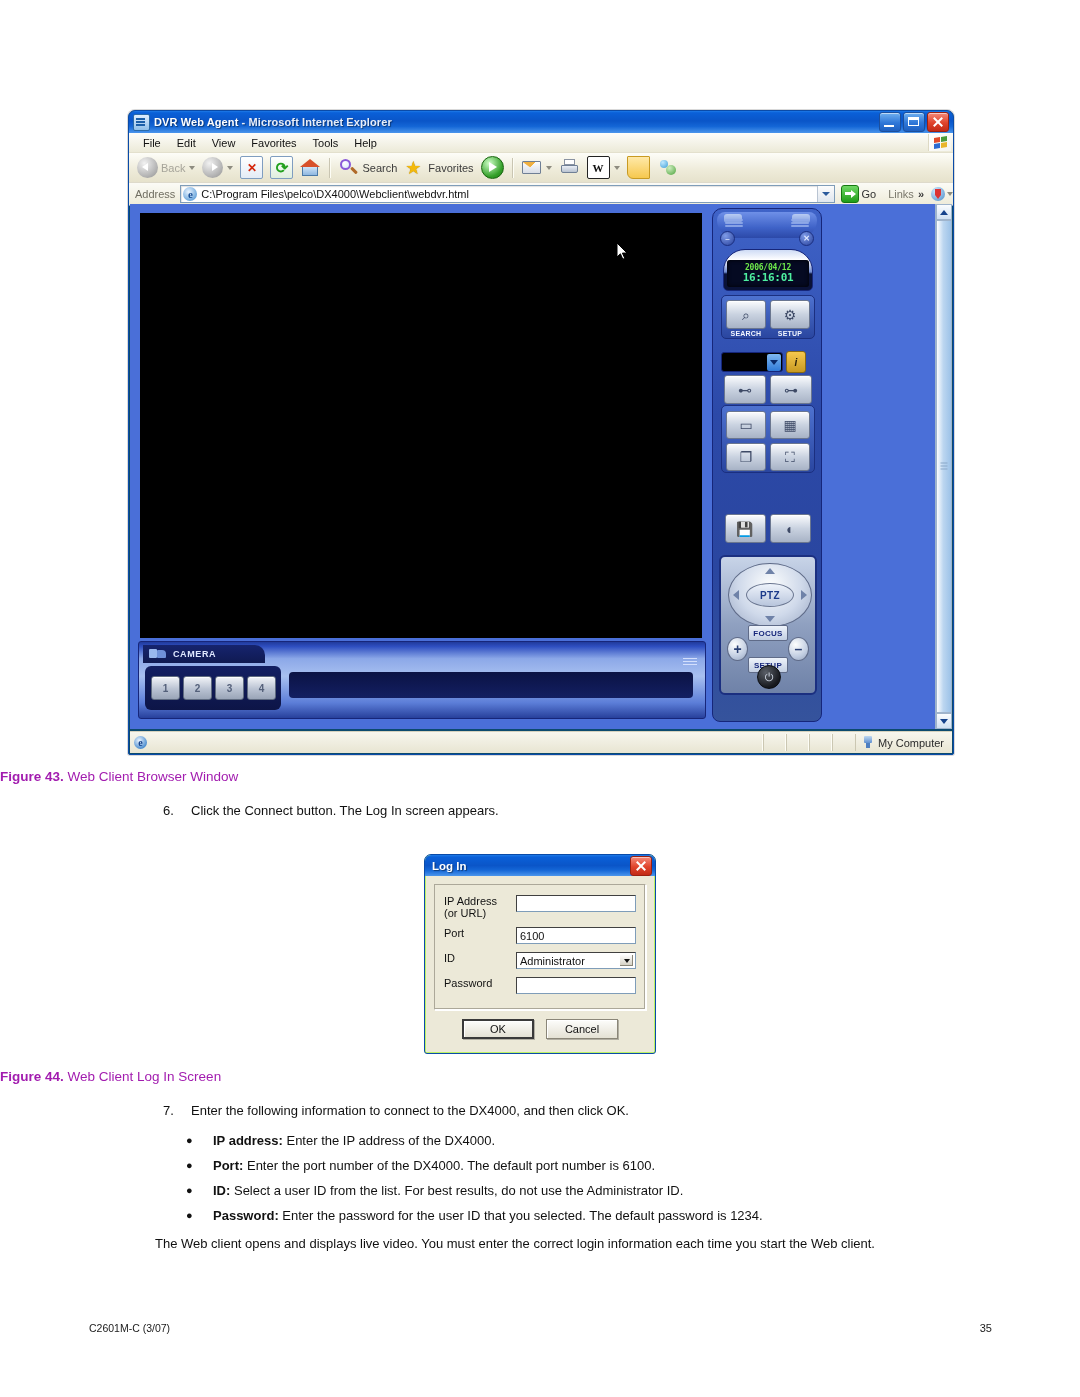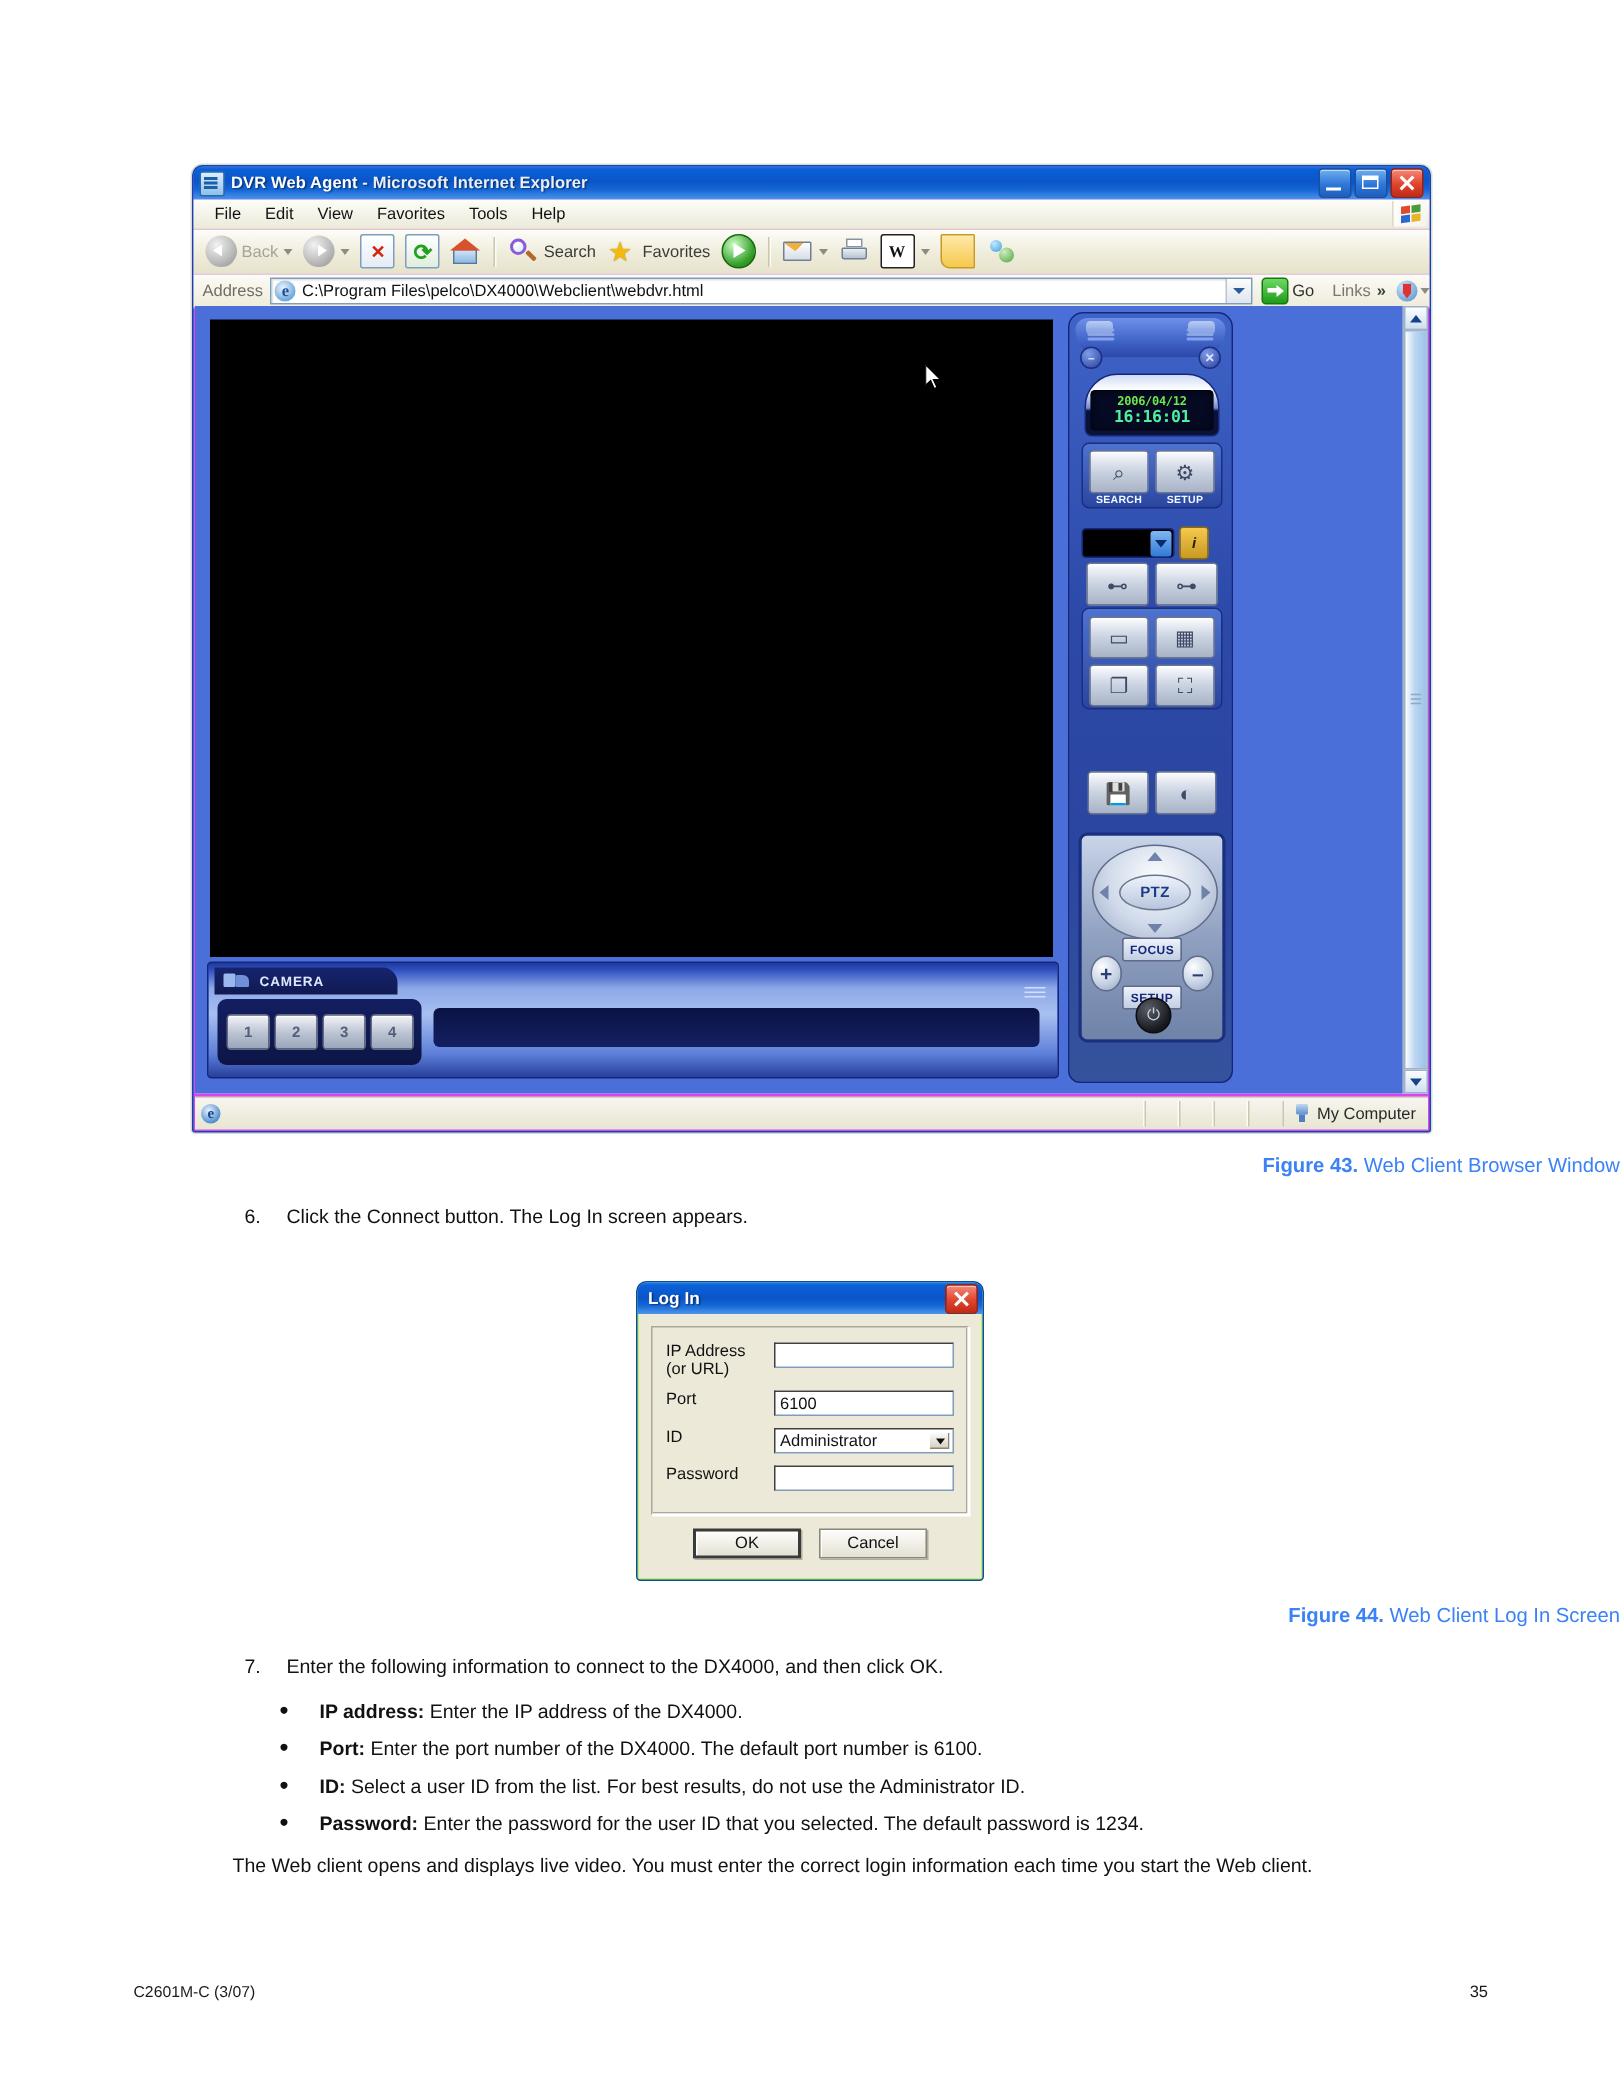--- a/index.html
+++ b/index.html
@@ -5,21 +5,21 @@
   html,body{margin:0;padding:0;}
   body{
     width:1080px;height:1397px;background:#ffffff;
     font-family:"Liberation Sans",sans-serif;
     -webkit-font-smoothing:antialiased;
     position:relative;overflow:hidden;color:#1a1a1a;
   }
   
   #browser-window{
     position:absolute;left:128px;top:110px;width:826px;height:645px;
-    background:#d946ef;
+    background:#0c4a6e;
     border:1px solid #0a4ba8;
     border-radius:7px 7px 2px 2px;
     box-sizing:border-box;
     box-shadow:0 0 0 1px rgba(0,0,0,.15);
   }
   .titlebar{
     height:22px;
     background:linear-gradient(to bottom,#1e7ae8 0%,#0a60d8 8%,#0a55c8 45%,#1466d6 70%,#4a95ec 100%);
     border-radius:6px 6px 0 0;
     display:flex;align-items:center;padding:0 2px 0 4px;position:relative;
@@ -338,21 +338,21 @@
   .sb-ie{width:13px;height:13px;border-radius:50%;background:radial-gradient(circle at 40% 35%,#eaf4ff,#4f8fd0 70%);position:relative;}
   .sb-ie:after{content:"e";position:absolute;inset:0;display:flex;align-items:center;justify-content:center;font-size:10px;font-weight:bold;color:#15428b;font-family:"Liberation Serif",serif;}
   .sb-zone{display:flex;align-items:center;gap:4px;padding:0 8px 0 6px;border-left:1px solid #cbc7b2;height:17px;}
   .sb-zone-ico{width:12px;height:13px;position:relative;}
   .sb-zone-ico:before{content:"";position:absolute;left:2px;top:0;width:8px;height:7px;background:linear-gradient(to bottom,#bfd8f0,#5f8fd0);border-radius:1px;}
   .sb-zone-ico:after{content:"";position:absolute;left:4px;top:7px;width:4px;height:5px;background:#4f7fc0;}
   .sb-zone span{font-size:11px;color:#2a2a2a;}
 
   
   .fig-cap{
-    position:absolute;width:100%;text-align:right;font-size:13.5px;color:#3b82f6;
+    position:absolute;width:100%;text-align:left;font-size:13.5px;color:#a21caf;
   }
   .fig-cap b{font-weight:bold;}
   #fig43-cap{top:769px;}
   #fig44-cap{top:1069px;}
   .step{
     position:absolute;font-size:13px;color:#111;
   }
   #step6{left:163px;top:803px;}
   #step7{left:163px;top:1103px;}
   .step .num{display:inline-block;width:28px;}

